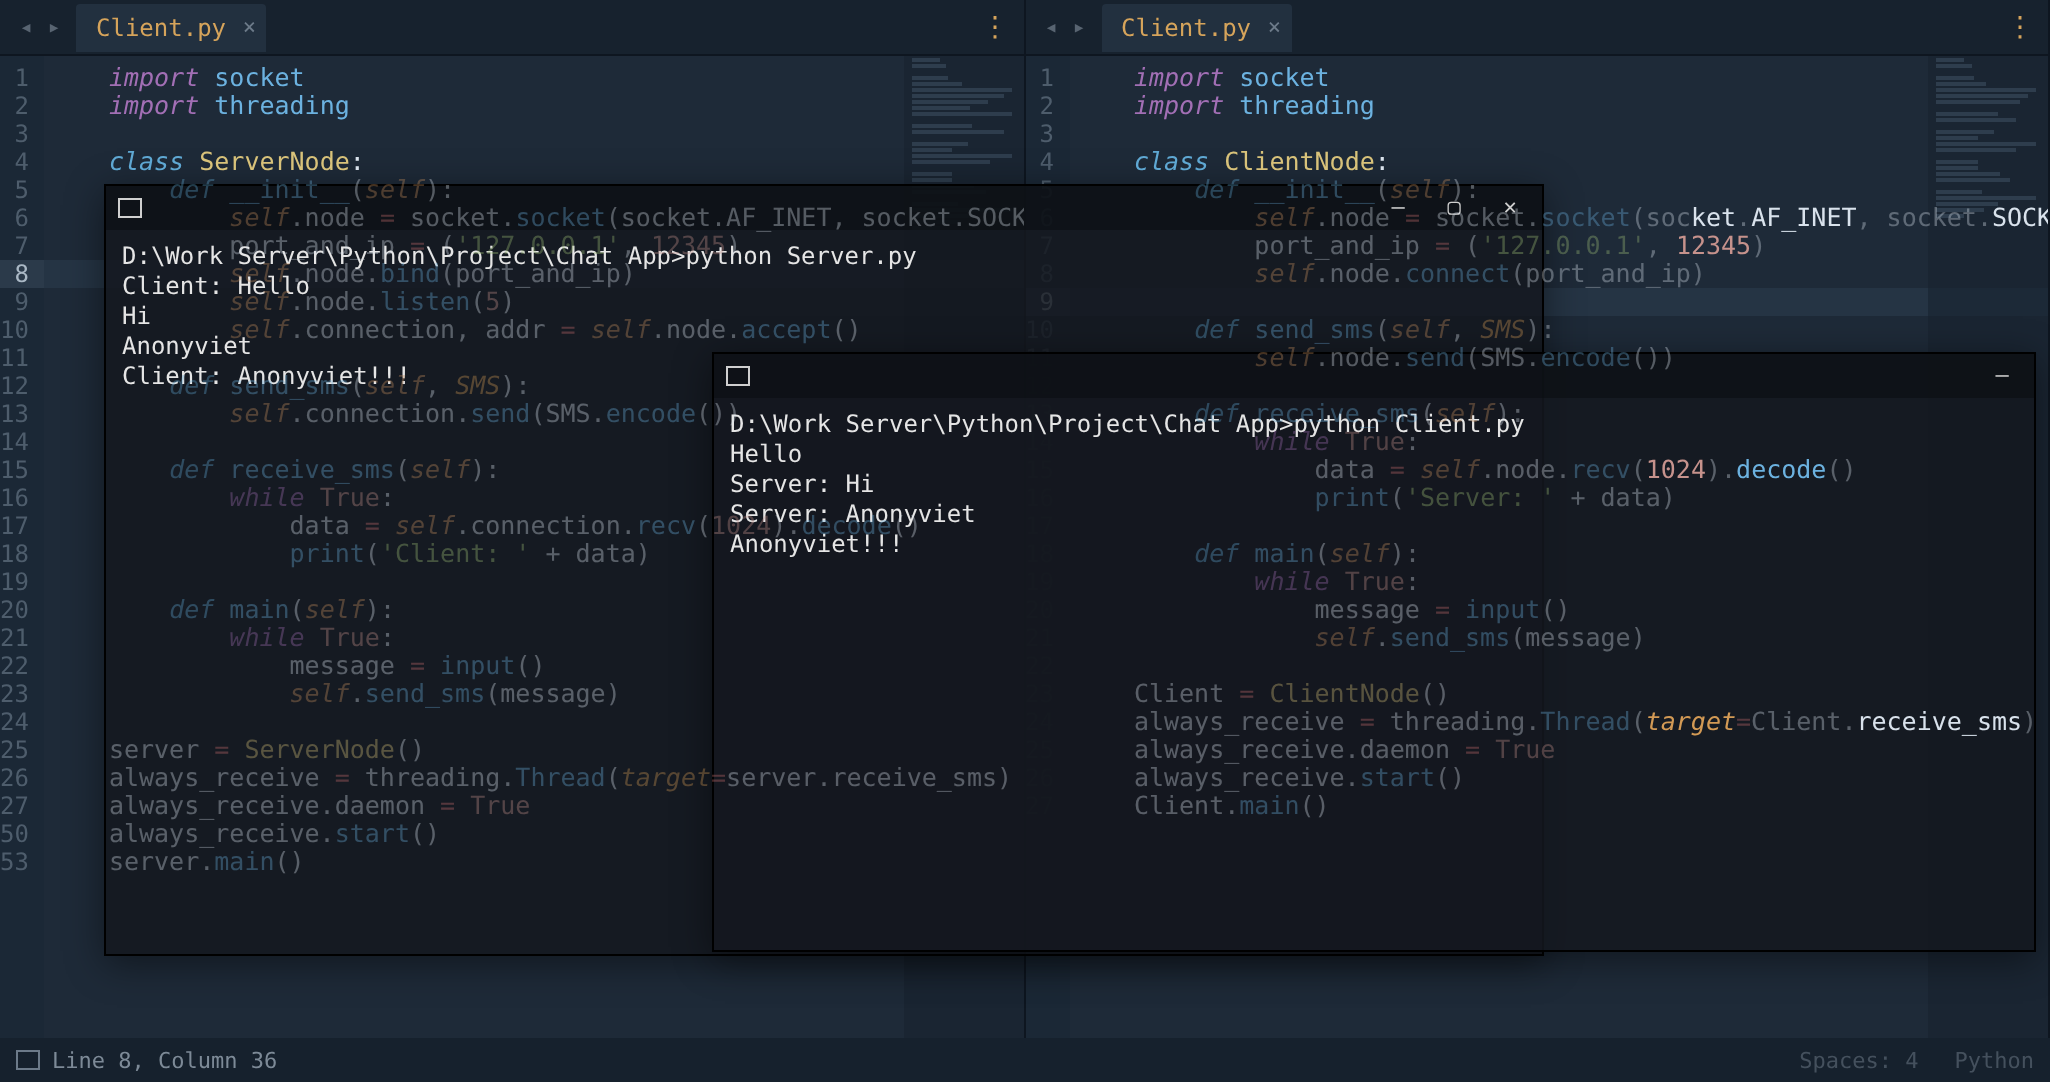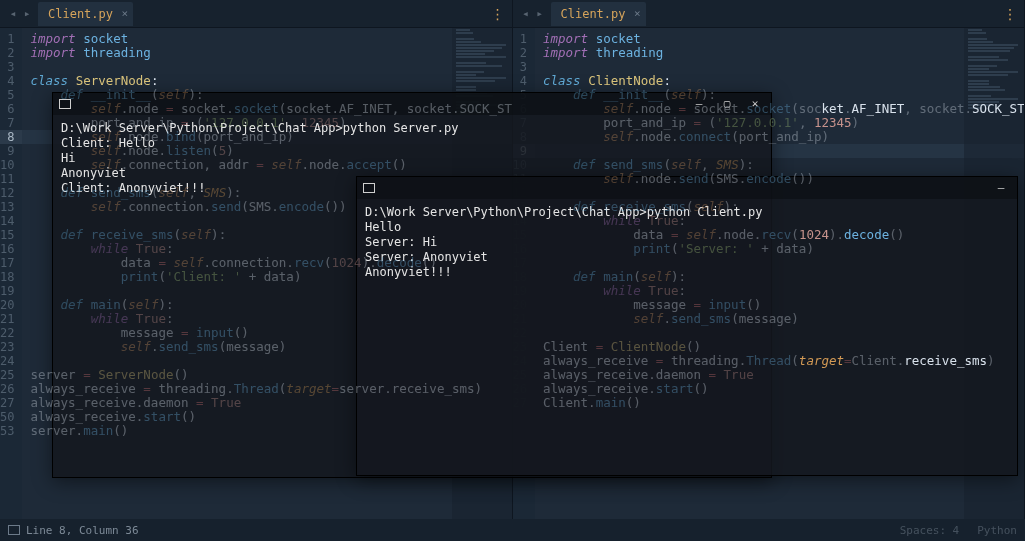--- a/index.html
+++ b/index.html
@@ -92,21 +92,21 @@
   .gutter div { height: 14px; line-height: 14px; }
   .code {
     flex: 1;
     padding: 4px 8px;
     white-space: pre;
     font-size: 12.5px;
     line-height: 14px;
     color: #d9e2ec;
     position: relative;
   }
-  .code .line { height: 14px; }
+  .code .line { height: 14px; margin-left: 24px; }
   .hl-line {
     position: absolute;
     left: 0; right: 0;
     height: 14px;
     background: #253444;
     z-index: 0;
   }
   .gutter .hl { background: #2b3a4a; color: #aab8c5; margin-right:-8px; padding-right:8px;}
   .kw { color: #a26fb5; font-style: italic; }
   .kw2 { color: #5fa8d3; font-style: italic; }

